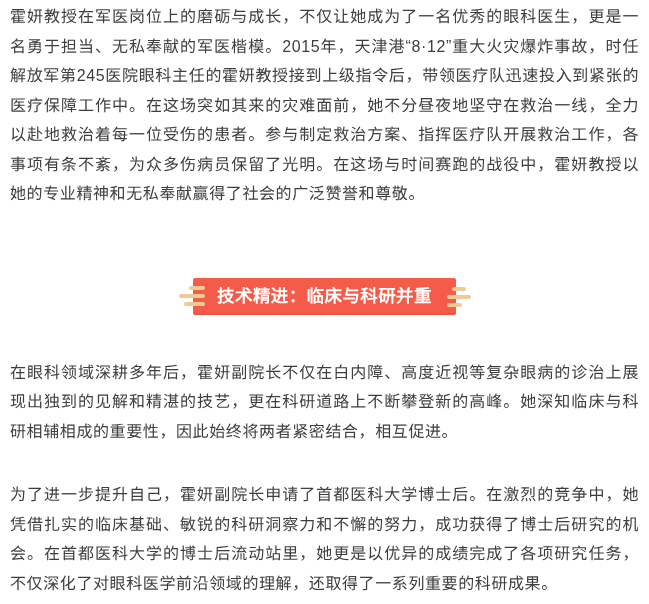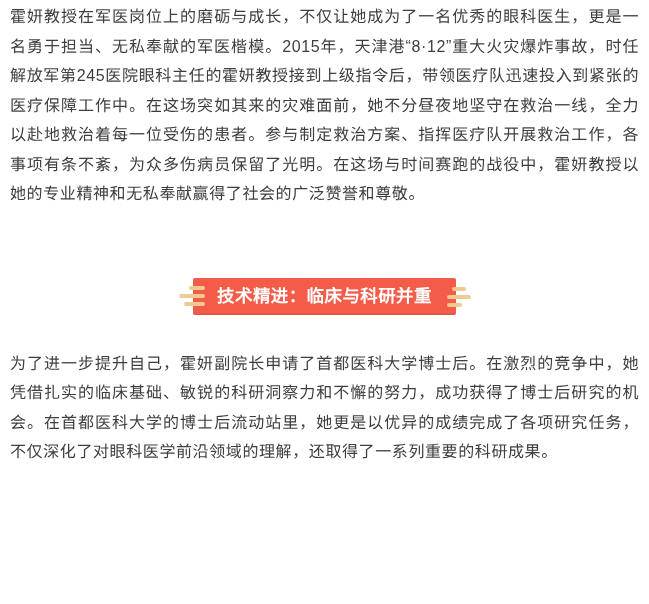--- a/index.html
+++ b/index.html
@@ -78,16 +78,17 @@
       <span class="speed-bar sl1"></span>
       <span class="speed-bar sl2"></span>
       <span class="speed-bar sl3"></span>
       <span>技术精进：临床与科研并重</span>
       <span class="speed-bar sr1"></span>
       <span class="speed-bar sr2"></span>
       <span class="speed-bar sr3"></span>
     </div>
   </div>
 
+  <p class="para para-2">在眼科领域深耕多年后，霍妍副院长不仅在白内障、高度近视等复杂眼病的诊治上展现出独到的见解和精湛的技艺，更在科研道路上不断攀登新的高峰。她深知临床与科研相辅相成的重要性，因此始终将两者紧密结合，相互促进。</p>
 
   <p class="para para-3">为了进一步提升自己，霍妍副院长申请了首都医科大学博士后。在激烈的竞争中，她凭借扎实的临床基础、敏锐的科研洞察力和不懈的努力，成功获得了博士后研究的机会。在首都医科大学的博士后流动站里，她更是以优异的成绩完成了各项研究任务，不仅深化了对眼科医学前沿领域的理解，还取得了一系列重要的科研成果。</p>
 
 </div>
 
 </body></html>

